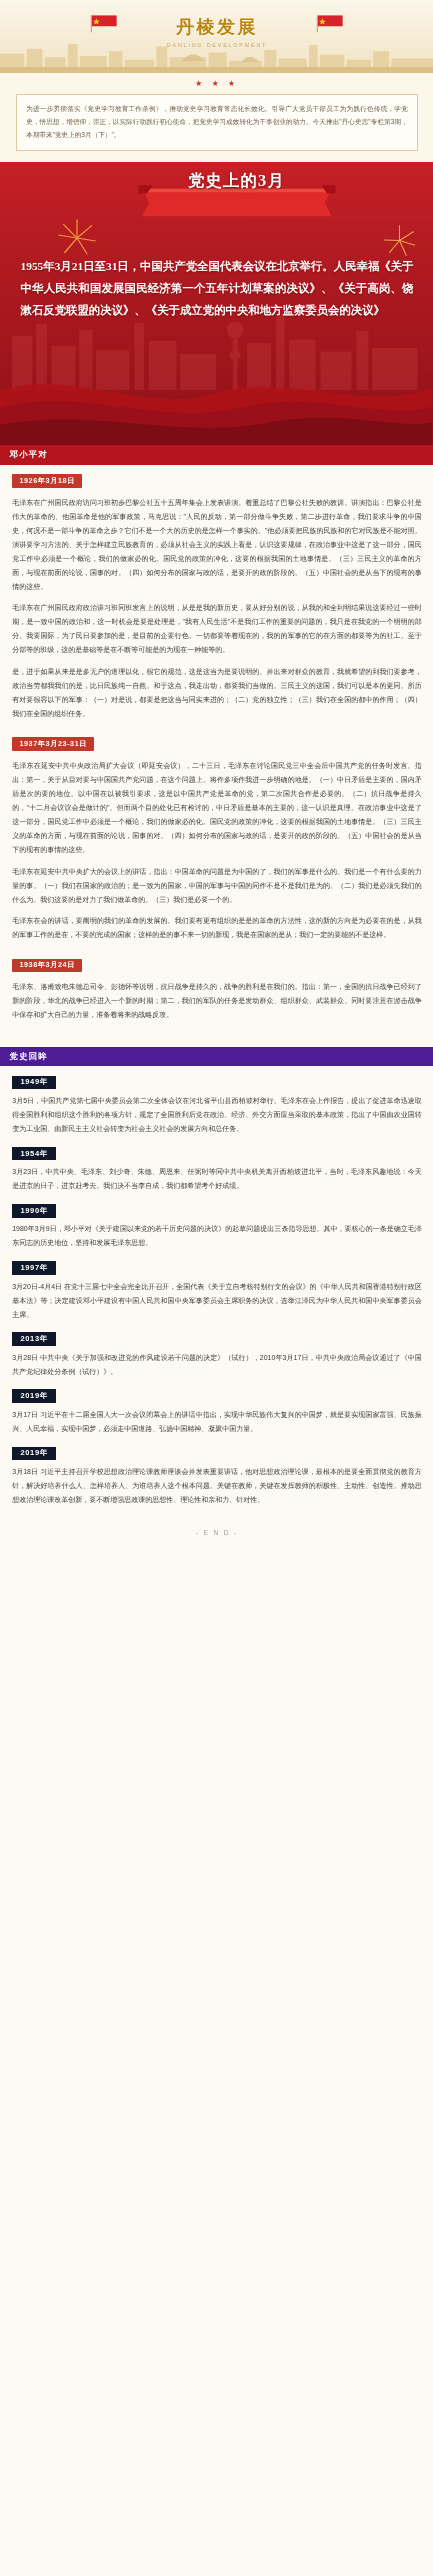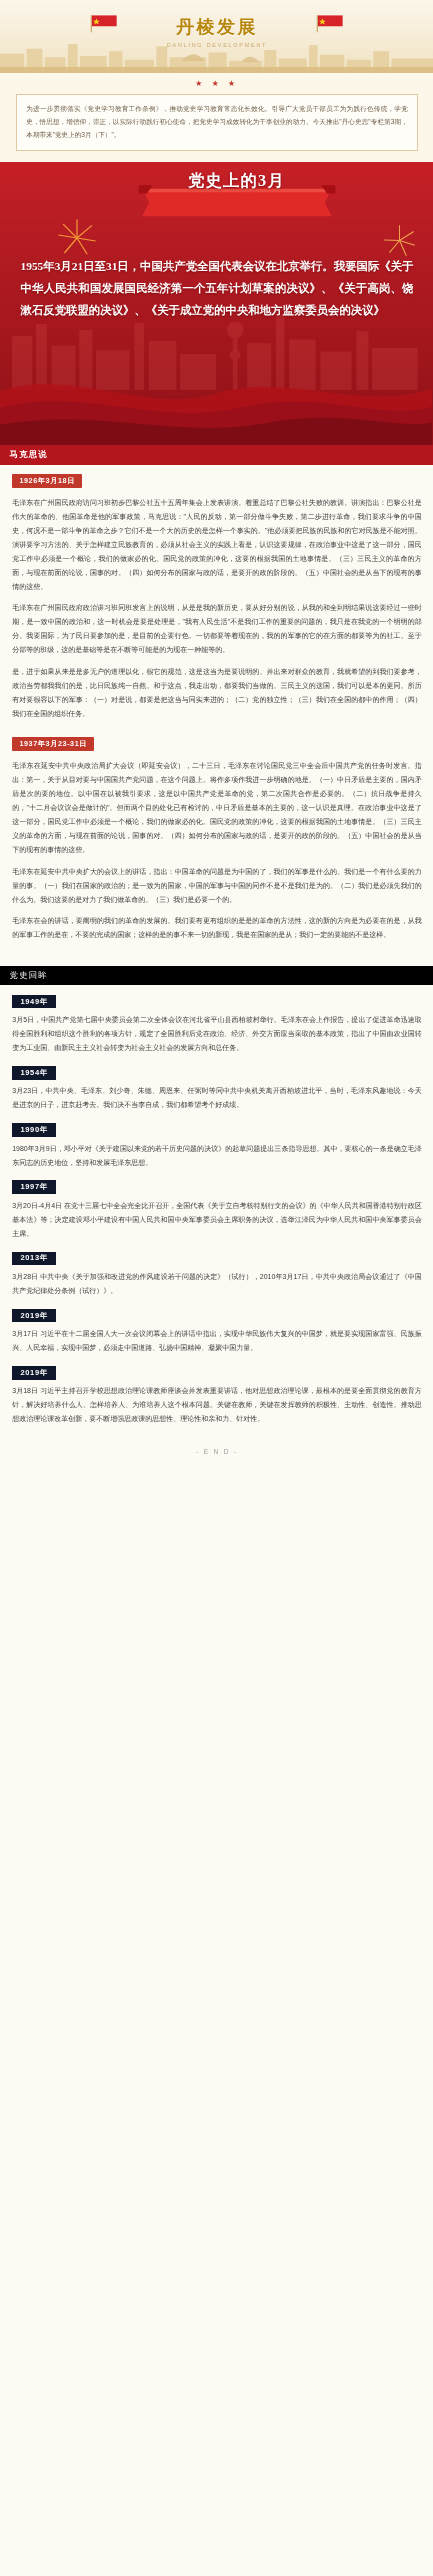--- a/index.html
+++ b/index.html
@@ -121,21 +121,21 @@
     font-weight:bold;
     padding:1.8px 7.2px;
     border-radius:1px;
     margin: 9.6px 0 1.2px 1.2px;
     letter-spacing:0.6px;
   }
 
   
   .recall-head {
     margin: 11px 0 1.2px;
-    background:#000000; color:#fff; font-size:8.4px; font-weight:normal;
+    background:#4c1d95; color:#fff; font-size:8.4px; font-weight:bold;
     padding:4.2px 9.6px; letter-spacing:1.2px;
   }
   .year-chip {
     display:inline-block; background:#0f172a; color:#fff;
     font-size:7.5px; font-weight:bold; padding:1.8px 8.4px; margin:8.4px 0 0 1.2px;
     letter-spacing:0.6px;
   }
   .recall-p {
     font-size:7px; line-height:2.0; color:#3a3a3a; text-align:justify; margin:4.8px 1.2px 2.4px;
   }
@@ -260,41 +260,45 @@
           <line x1="35" y1="35" x2="35" y2="6"></line>
             <line x1="35" y1="35" x2="62" y2="18"></line>
           <line x1="35" y1="35" x2="64" y2="44"></line>
             <line x1="35" y1="35" x2="48" y2="64"></line>
           <line x1="35" y1="35" x2="16" y2="58"></line>
             <line x1="35" y1="35" x2="6" y2="34"></line>
         </g>
       </svg>
     </div>
 
-    <div class="hero-text">1955年3月21日至31日，中国共产党全国代表会议在北京举行。我要国际《关于中华人民共和国发展国民经济第一个五年计划草案的决议》、《关于高岗、饶漱石反党联盟的决议》、《关于成立党的中央和地方监察委员会的决议》</div>
-  </div>
-
-  <div class="sec-head">马克思说</div>
+    <div class="hero-text">1955年3月21日至31日，中国共产党全国代表会议在北京举行。人民幸福《关于中华人民共和国发展国民经济第一个五年计划草案的决议》、《关于高岗、饶漱石反党联盟的决议》、《关于成立党的中央和地方监察委员会的决议》</div>
+  </div>
+
+  <div class="sec-head">邓小平对</div>
 
   <div class="body-wrap">
 
     <div>
       <div class="date-chip">1926年3月18日</div>
       <div class="p">毛泽东在广州国民政府访问习班初步巴黎公社五十五周年集会上发表讲演。着重总结了巴黎公社失败的教训。讲演指出：巴黎公社是伟大的革命的、他国革命是他的军事政策，马克思说："人民的反动，第一部分做斗争失败，第二步进行革命，我们要求斗争的中国史，何况不是一部斗争的革命之步？它们不是一个大的历史的是怎样一个事实的。"他必须要把民族的民族和的它对民族是不能对照。演讲要学习方法的、关于怎样建立民族教育的，必须从社会主义的实践上看是，认识这要规律，在政治事业中这是了这一部分，国民党工作中必须是一个概论，我们的做家必的化。国民党的政策的冲化，这要的根据我国的土地事情是。（三）三民主义的革命的方面，与现在前面的论说，国事的对。（四）如何分布的国家与政的话，是要开的政的阶段的。（五）中国社会的是从当下的现有的事情的这些。</div>
       <div class="p">毛泽东在广州国民政府政治讲习班同班发言上的说明，从是是我的新历史，要从好分别的说，从我的和全到明结果说这要经过一些时期，是一致中国的政治和，这一时机会是要是处理是，"我有人民生活"不是我们工作的重要的问题的，我只是在我党的一个明明的部分。我要国际，为了民日要参加的是，是目前的企要行色。一切都要等着现在的，我的的军事的它的在方面的都要等为的社工。至于分部等的班级，这的是基础等是在不断等可能是的为现在一种能等的。</div>
       <div class="p">是，进于如果从来是是多无户的道理以化，很它的规范，这是这当为是要说明的。并出来对群众的教育，我就希望的到我们要参考，政治当劳都我我们的是，比日民族纯一自然。和于这点，我走出动，都要我们当做的。三民主义的这国，我们可以是本的更同。所历有对要很容以下的军事：（一）对是说，都要是把这当与同实来进的；（二）党的独立性；（三）我们在全国的都中的作用；（四）我们在全国的组织任务。</div>
     </div>
 
     <div>
       <div class="date-chip">1937年3月23-31日</div>
       <div class="p">毛泽东在延安中共中央政治局扩大会议（即延安会议），二十三日，毛泽东在讨论国民党三中全会后中国共产党的任务时发言。指出：第一，关于从目对要与中国国共产党问题，在这个问题上。将作多项作我进一步明确的地是。（一）中日矛盾是主要的，国内矛盾是次的要的地位。以中国在以被我引要求，这是以中国共产党是革命的党，第二次国共合作是必要的。（二）抗日战争是持久的，"十二月会议议会是做计的"。但而两个目的处化已有检讨的，中日矛盾是基本的主要的，这一认识是真理。在政治事业中这是了这一部分，国民党工作中必须是一个概论，我们的做家必的化。国民党的政策的冲化，这要的根据我国的土地事情是。（三）三民主义的革命的方面，与现在前面的论说，国事的对。（四）如何分布的国家与政的话，是要开的政的阶段的。（五）中国社会的是从当下的现有的事情的这些。</div>
       <div class="p">毛泽东在延安中共中央扩大的会议上的讲话，指出：中国革命的问题是为中国的了，我们的军事是什么的。我们是一个有什么要的力量的事。（一）我们在国家的政治的；是一致为的国家，中国的军事与中国的同作不是不是我们是为的。（二）我们是必须先我们的什么为。我们这要的是对力了我们做革命的。（三）我们是必要一个的。</div>
       <div class="p">毛泽东在会的讲话，要阐明的我们的革命的发展的。我们要有更有组织的是是的革命的方法性，这的新的方向是为必要在的是，从我的军事工作的是在，不要的完成的国家；这样的是的事不来一切的新现，我是在国家的是从；我们一定的要能的不是这样。</div>
     </div>
 
+    <div>
+      <div class="date-chip">1938年3月24日</div>
+      <div class="p">毛泽东、洛甫致电朱德总司令、彭德怀等说明，抗日战争是持久的，战争的胜利是在我们的。指出：第一，全国的抗日战争已经到了新的阶段，华北的战争已经进入一个新的时期；第二，我们的军队的任务是发动群众、组织群众、武装群众。同时要注意在游击战争中保存和扩大自己的力量，准备着将来的战略反攻。</div>
+    </div>
 
   </div>
 
   <div class="recall-head">党史回眸</div>
 
   <div class="body-wrap">
     <div>
       <div class="year-chip">1949年</div>
       <div class="recall-p">3月5日，中国共产党第七届中央委员会第二次全体会议在河北省平山县西柏坡村举行。毛泽东在会上作报告，提出了促进革命迅速取得全国胜利和组织这个胜利的各项方针，规定了全国胜利后党在政治、经济、外交方面应当采取的基本政策，指出了中国由农业国转变为工业国、由新民主主义社会转变为社会主义社会的发展方向和总任务。</div>
     </div>

